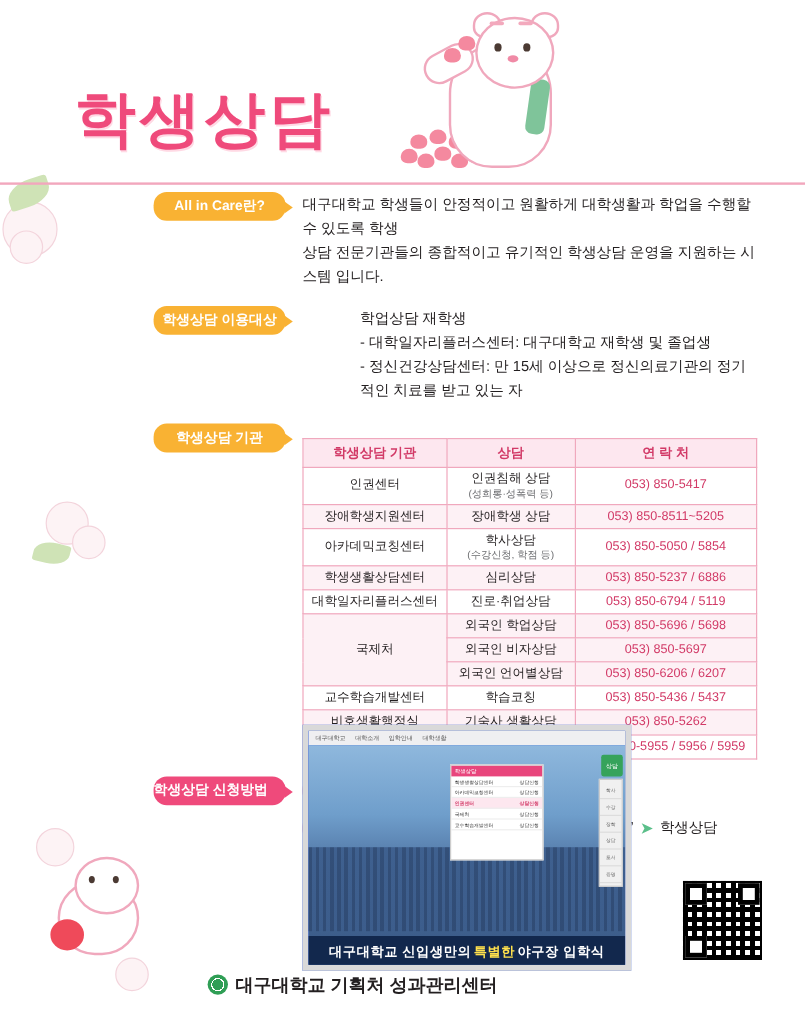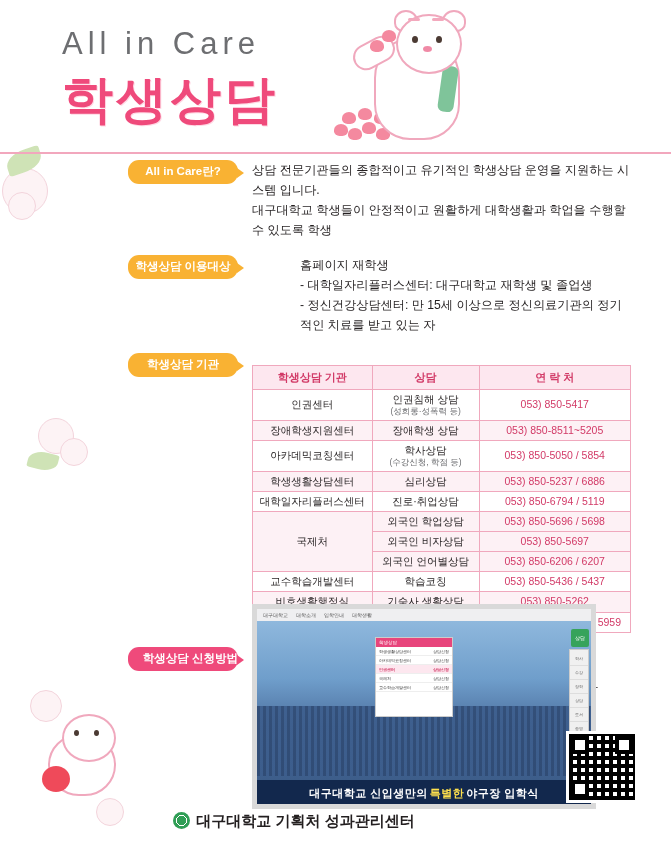--- a/index.html
+++ b/index.html
@@ -272,21 +272,21 @@
     margin-right: 10px;
     white-space: nowrap;
   }
   .apply-row .tag-left {
     width: 110px;
     margin-right: 14px;
     background: #ef4a7b;
     color: #fff;
     font-size: 11.5px;
     font-weight: bold;
-    text-align: right;
+    text-align: left;
     border-radius: 11px;
     padding: 4px 0 5px;
     position: relative;
   }
   .apply-row .tag-left:after {
     content: "";
     position: absolute;
     right: -6px;
     top: 8px;
     border-left: 7px solid #ef4a7b;
@@ -305,21 +305,21 @@
   }
   .step {
     color: #231f20;
   }
 
   
   .shot {
     position: absolute;
     left: 252px;
     top: 604px;
-    width: 344px;
+    width: 274px;
     height: 205px;
     background: #1d4ed8;
     border: 5px solid #d9d9d9;
     box-sizing: border-box;
     overflow: hidden;
   }
   .shot-topbar {
     position: absolute;
     left: 0; top: 0;
     width: 100%;
@@ -535,21 +535,20 @@
 <div class="page">
 
   <div class="blossom" style="left:2px;top:168px;width:44px;height:44px;"></div>
   <div class="leaf" style="left:6px;top:150px;width:36px;height:22px;transform:rotate(-18deg);"></div>
   <div class="blossom" style="left:38px;top:418px;width:34px;height:34px;"></div>
   <div class="leaf" style="left:28px;top:452px;width:30px;height:18px;transform:rotate(14deg);"></div>
   <div class="blossom" style="left:60px;top:438px;width:26px;height:26px;"></div>
   <div class="blossom" style="left:8px;top:192px;width:26px;height:26px;"></div>
 
   <div class="header">
-    <div class="title-en">All in Care</div>
     <div class="title-ko">학생상담</div>
 
     <div class="mascot">
       <div class="heart-pile">
         <div class="hp" style="left:4px;top:22px;"></div>
         <div class="hp" style="left:18px;top:26px;"></div>
         <div class="hp" style="left:32px;top:20px;"></div>
         <div class="hp" style="left:46px;top:26px;"></div>
         <div class="hp" style="left:60px;top:22px;"></div>
         <div class="hp" style="left:12px;top:10px;"></div>
@@ -572,29 +571,29 @@
       <div class="hp" style="position:absolute;left:48px;top:30px;"></div>
     </div>
   </div>
   <div class="divider"></div>
 
   <div class="content">
 
     <div class="row">
       <div class="tag">All in Care란?</div>
       <div class="tag-body">
+        <span class="line">대구대학교 학생들이 안정적이고 원활하게 대학생활과 학업을 수행할 수 있도록 학생</span>
         <span class="line">상담 전문기관들의 종합적이고 유기적인 학생상담 운영을 지원하는 시스템 입니다.</span>
-        <span class="line">대구대학교 학생들이 안정적이고 원활하게 대학생활과 학업을 수행할 수 있도록 학생</span>
       </div>
     </div>
 
     <div class="row" style="margin-top:14px;gap:48px;">
       <div class="tag">학생상담 이용대상</div>
       <div class="tag-body">
-        <span class="line">홈페이지 재학생</span>
+        <span class="line">학업상담 재학생</span>
         <span class="line">- 대학일자리플러스센터: 대구대학교 재학생 및 졸업생</span>
         <span class="line">- 정신건강상담센터: 만 15세 이상으로 정신의료기관의 정기적인 치료를 받고 있는 자</span>
       </div>
     </div>
 
     <div class="row" style="margin-top:18px;">
       <div class="tag">학생상담 기관</div>
     </div>
 
     <div class="tbl-wrap">

